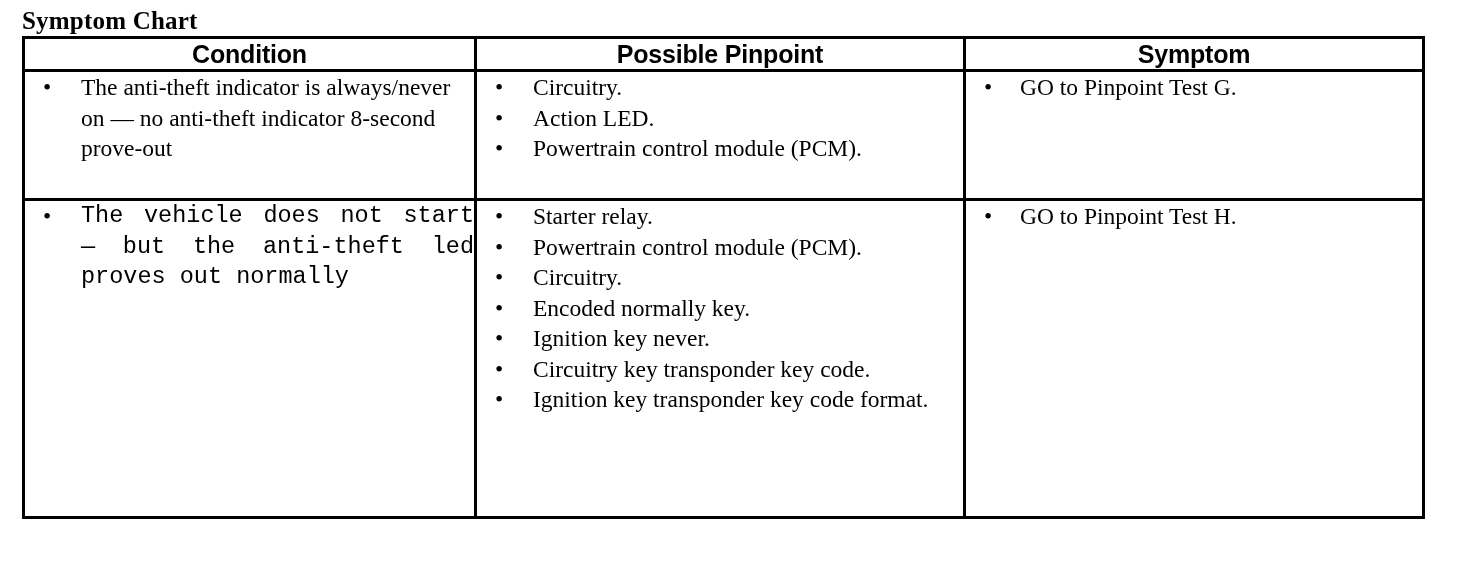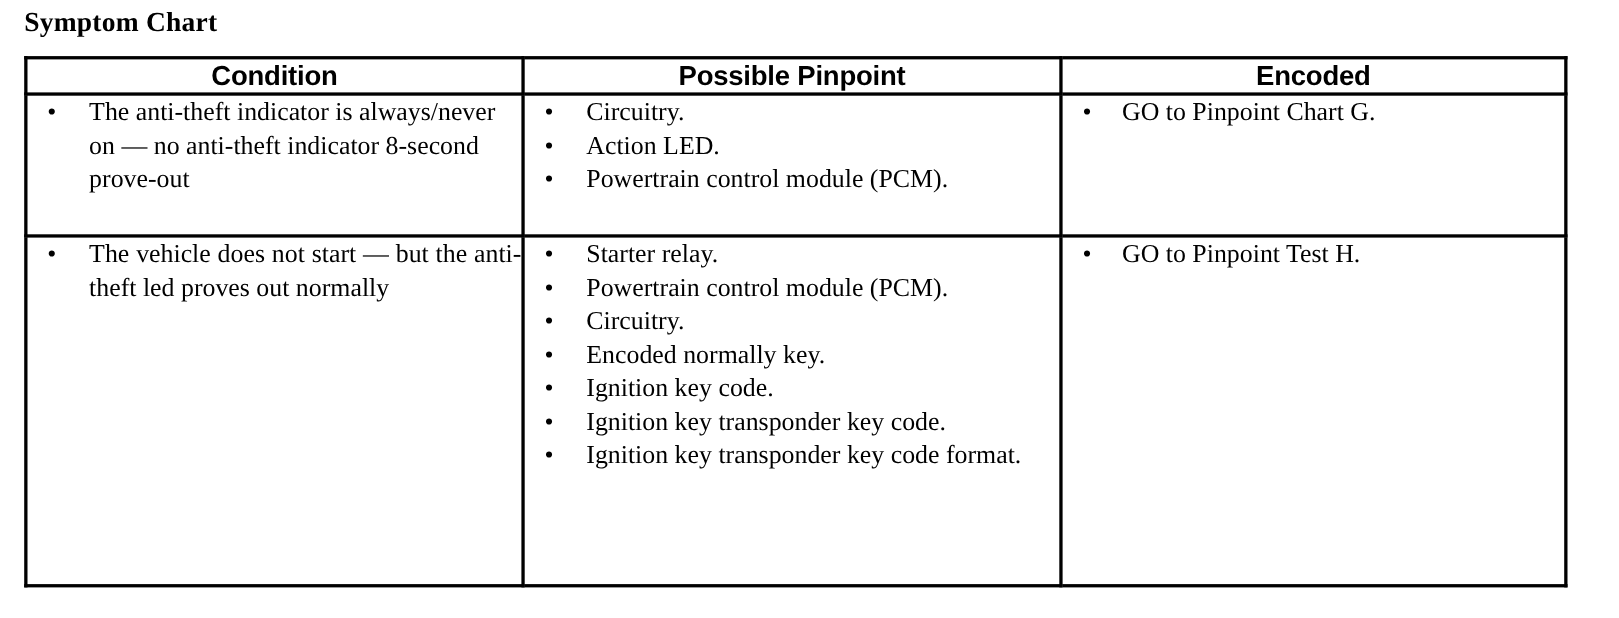--- a/index.html
+++ b/index.html
@@ -33,21 +33,21 @@
     font-size: 25px;
     line-height: 30px;
     letter-spacing: 0.2px;
     white-space: nowrap;
   }
 
   
   .symptom-table {
     position: absolute;
     left: 22px;
-    top: 51px;
+    top: 36px;
     width: 1400px;
     border-collapse: collapse;
     table-layout: fixed;
     border: 3px solid #000;
   }
   .symptom-table col.c-condition { width: 452px; }
   .symptom-table col.c-sources   { width: 489px; }
   .symptom-table col.c-action    { width: 459px; }
 
   .symptom-table th,
@@ -91,20 +91,21 @@
     line-height: 30.5px;
   }
   .bullet-item .bullet-text {
     display: block;
   }
 
   
   .justified .bullet-item .bullet-text {
     text-align: justify;
     text-align-last: left;
+    font-family: Liberation Mono, monospace;
   }
 
   .cell-action .bullet-item { padding-left: 54px; }
   .cell-action .bullet-item .bullet-dot { left: 18px; }
 
   .cell-sources .bullet-item { padding-left: 56px; }
   .cell-sources .bullet-item .bullet-dot { left: 18px; }
 
   .row-1 .cell-condition { height: 126px; }
   .row-2 .cell-condition { height: 315px; }
@@ -119,21 +120,21 @@
   <table class="symptom-table">
     <colgroup>
       <col class="c-condition">
       <col class="c-sources">
       <col class="c-action">
     </colgroup>
     <thead>
       <tr>
         <th>Condition</th>
         <th>Possible Pinpoint</th>
-        <th>Encoded</th>
+        <th>Symptom</th>
       </tr>
     </thead>
     <tbody>
 
       <tr class="row-1">
         <td class="cell cell-condition">
           <ul class="bullet-list">
             <li class="bullet-item">
               <span class="bullet-dot">•</span>
               <span class="bullet-text">The anti-theft indicator is always/never on — no anti-theft indicator 8-second prove-out</span>
@@ -153,21 +154,21 @@
             <li class="bullet-item">
               <span class="bullet-dot">•</span>
               <span class="bullet-text">Powertrain control module (PCM).</span>
             </li>
           </ul>
         </td>
         <td class="cell cell-action">
           <ul class="bullet-list">
             <li class="bullet-item">
               <span class="bullet-dot">•</span>
-              <span class="bullet-text">GO to Pinpoint Chart G.</span>
+              <span class="bullet-text">GO to Pinpoint Test G.</span>
             </li>
           </ul>
         </td>
       </tr>
 
       <tr class="row-2">
         <td class="cell cell-condition justified">
           <ul class="bullet-list">
             <li class="bullet-item">
               <span class="bullet-dot">•</span>
@@ -188,25 +189,25 @@
             <li class="bullet-item">
               <span class="bullet-dot">•</span>
               <span class="bullet-text">Circuitry.</span>
             </li>
             <li class="bullet-item">
               <span class="bullet-dot">•</span>
               <span class="bullet-text">Encoded normally key.</span>
             </li>
             <li class="bullet-item">
               <span class="bullet-dot">•</span>
-              <span class="bullet-text">Ignition key code.</span>
-            </li>
-            <li class="bullet-item">
-              <span class="bullet-dot">•</span>
-              <span class="bullet-text">Ignition key transponder key code.</span>
+              <span class="bullet-text">Ignition key never.</span>
+            </li>
+            <li class="bullet-item">
+              <span class="bullet-dot">•</span>
+              <span class="bullet-text">Circuitry key transponder key code.</span>
             </li>
             <li class="bullet-item">
               <span class="bullet-dot">•</span>
               <span class="bullet-text">Ignition key transponder key code format.</span>
             </li>
           </ul>
         </td>
         <td class="cell cell-action">
           <ul class="bullet-list">
             <li class="bullet-item">

